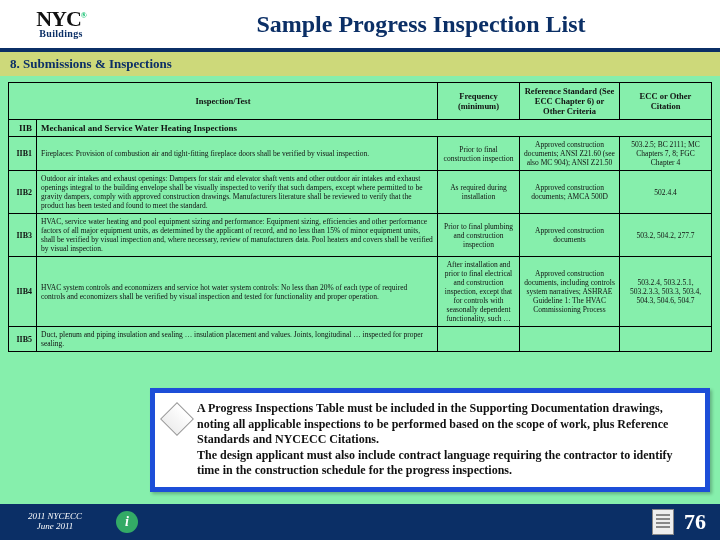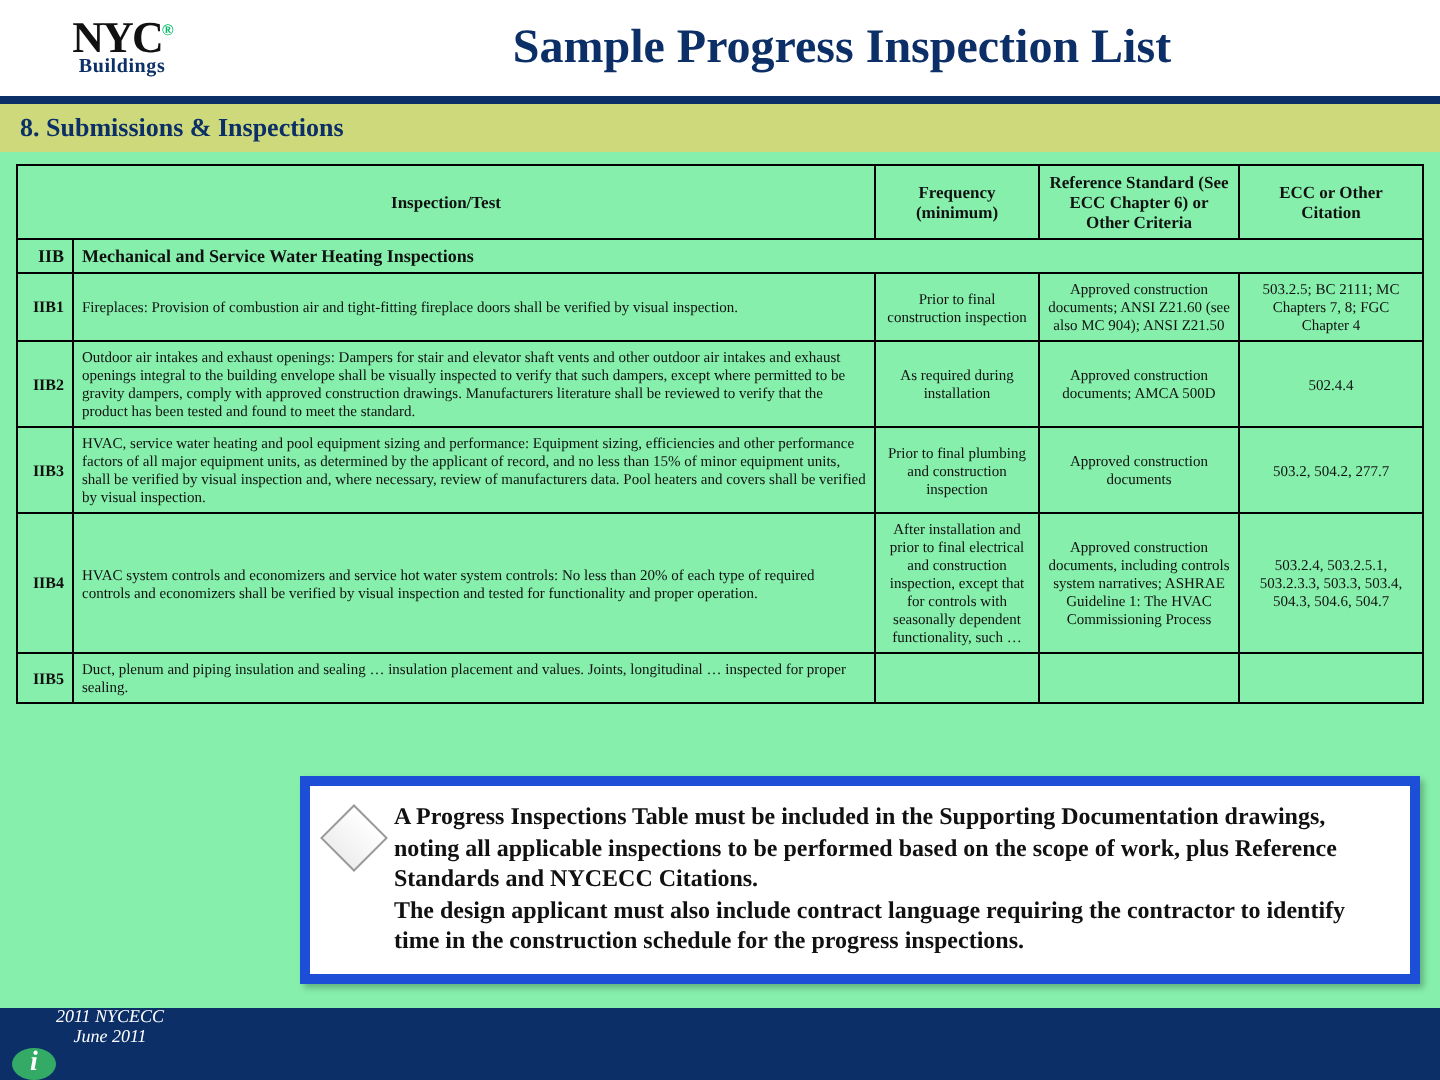--- a/index.html
+++ b/index.html
@@ -19,21 +19,21 @@
   table.insp th{font-weight:700;text-align:center;font-size:8.5px;}
   td.id{width:24px;text-align:right;font-weight:700;font-size:8px;}
   th.c-insp{text-align:left;}
   td.desc{text-align:left;}
   td.freq,td.ref,td.cite{text-align:center;}
   tr.grouphdr td{font-weight:700;font-size:9px;}
   
   .note{position:absolute;left:150px;right:10px;bottom:48px;background:#fff;border:5px solid #1d4ed8;box-shadow:2px 2px 3px rgba(0,0,0,.25);padding:8px 10px;font-size:12px;font-weight:700;line-height:1.3;display:flex;gap:8px;}
   .note .nicon{width:22px;height:22px;border:1px solid #999;transform:rotate(45deg);margin-top:6px;flex:0 0 22px;background:linear-gradient(#fff,#eee);}
   
-  .ftr{position:absolute;left:0;right:0;bottom:0;height:36px;background:#0b2f66;color:#fff;display:flex;font-size:9px;flex-direction:column;}
+  .ftr{position:absolute;left:0;right:0;bottom:0;height:36px;background:#0b2f66;color:#fff;display:flex;align-items:center;font-size:9px;}
   .ftr .date{width:110px;text-align:center;line-height:1.1;font-style:italic;}
   .ftr .info{width:22px;height:22px;border-radius:50%;background:#3a6;color:#fff;display:flex;align-items:center;justify-content:center;font-weight:900;font-style:italic;font-size:14px;margin-left:6px;}
   .ftr .spacer{flex:1;}
   .ftr .docicon{width:20px;height:24px;background:#eee;border:1px solid #888;margin-right:10px;position:relative;}
   .ftr .docicon:before{content:"";position:absolute;left:3px;right:3px;top:4px;height:2px;background:#888;box-shadow:0 4px 0 #888,0 8px 0 #888,0 12px 0 #888;}
   .ftr .pg{font-size:22px;font-weight:700;margin-right:14px;}
 </style>
 </head>
 <body>
 

